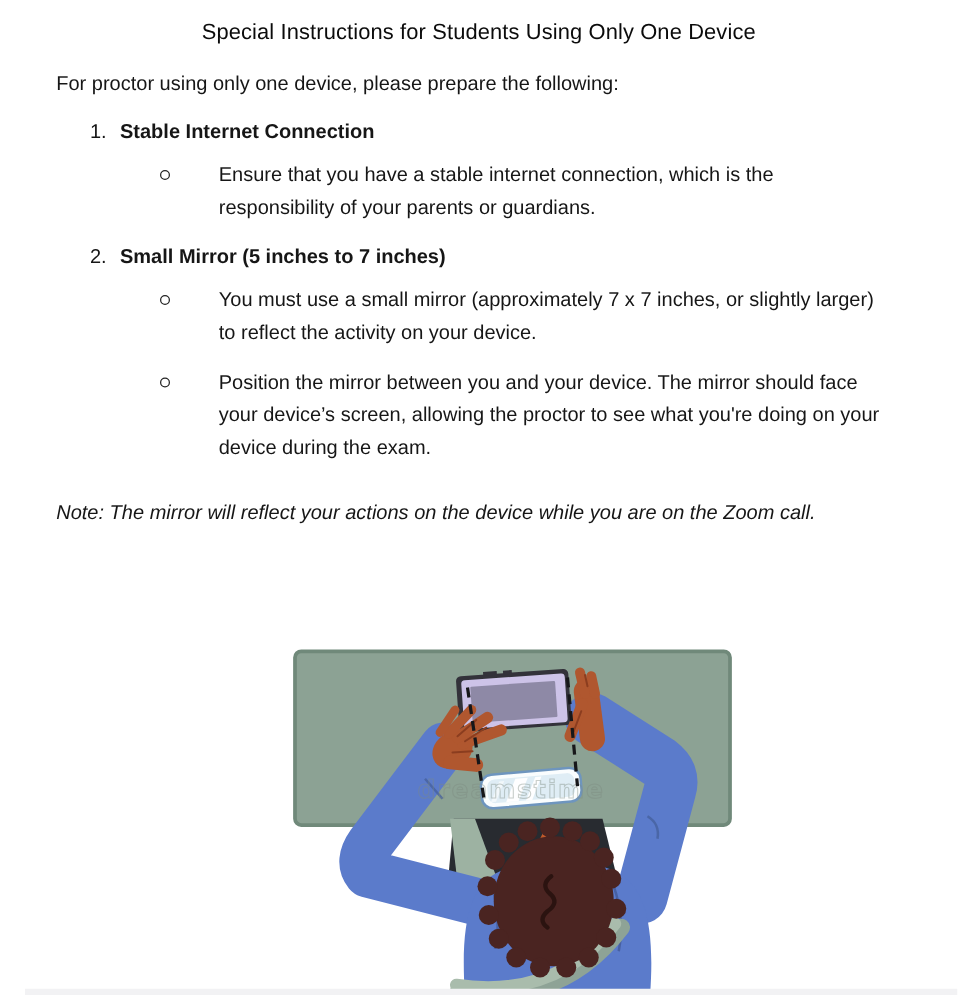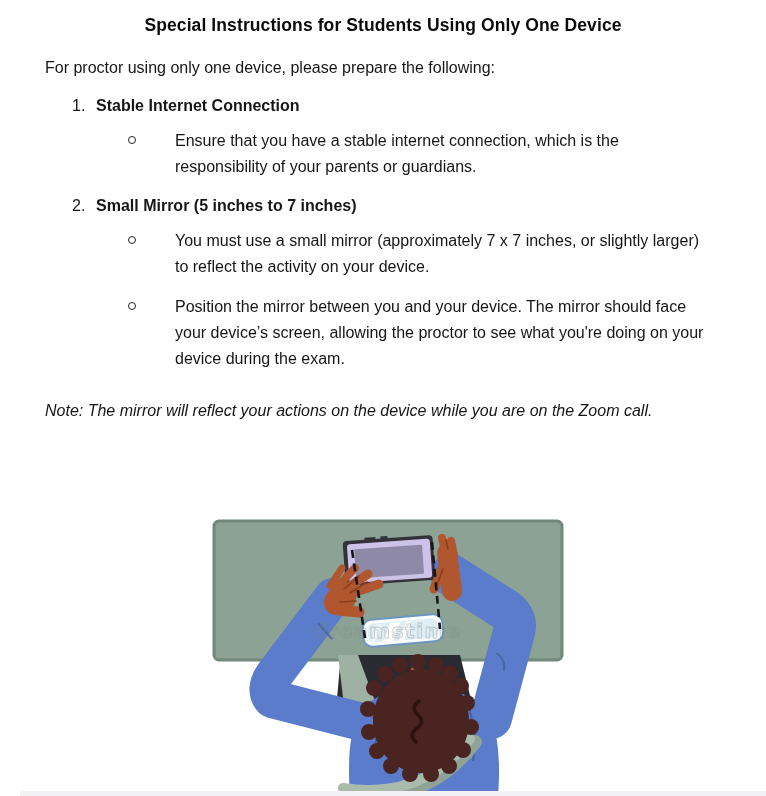--- a/index.html
+++ b/index.html
@@ -3,35 +3,35 @@
 <meta charset="utf-8">
 <style>
   html,body{margin:0;padding:0;}
   body{
     width:766px;height:796px;position:relative;overflow:hidden;
     background:#ffffff;color:#161616;
     font-family:"Liberation Sans",sans-serif;
   }
   .doc{padding:15px 45px 0 45px;}
   .title{
-    text-align:center;font-size:17.5px;font-weight:700;
+    text-align:center;font-size:17.5px;font-weight:400;
     margin:0 0 23px 0;letter-spacing:.1px;color:#0b0b0b;
   }
   .intro{font-size:16px;margin:0 0 20px 0;}
   .num-item{display:flex;margin:0 0 0 27px;align-items:baseline;}
   .num{width:24px;font-size:16px;flex:0 0 auto;}
   .item-heading{font-weight:700;font-size:16px;}
   .bullets{margin:13px 0 17px 0;}
   .bullet-row{display:flex;margin:0 0 14px 83px;gap:24px;}
   .marker-col{width:23px;flex:0 0 auto;padding-top:8px;}
   .marker{display:block;width:6px;height:6px;border:1.6px solid #222;border-radius:50%;background:transparent;}
   .bullet-text{font-size:16px;line-height:26px;max-width:535px;}
   .oneline{max-width:none;white-space:nowrap;}
   .note{font-style:italic;font-size:16px;line-height:31px;max-width:620px;margin:23px 0 0 0;}
-  .illo{position:absolute;left:198px;top:505px;width:380px;height:292px;}
+  .illo{position:absolute;left:220px;top:505px;width:380px;height:292px;}
   .bottom-strip{position:absolute;left:20px;top:791px;width:746px;height:5px;background:#f2f2f4;z-index:5;}
 </style>
 </head>
 <body>
 
 <div class="doc">
 
   <h1 class="title">Special Instructions for Students Using Only One Device</h1>
 
   <p class="intro">For proctor using only one device, please prepare the following:</p>

